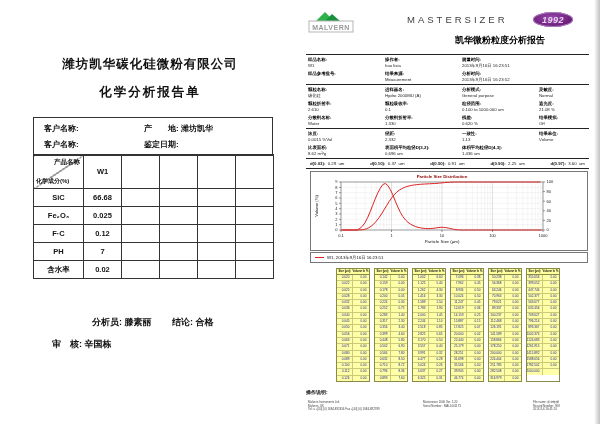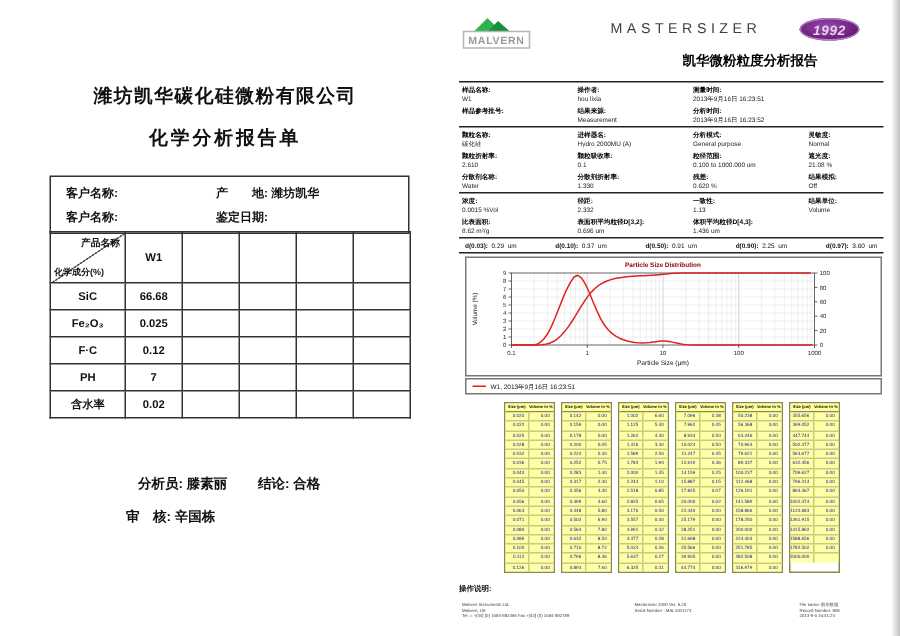--- a/index.html
+++ b/index.html
@@ -143,21 +143,21 @@
         <td></td>
             <td></td>
             <td></td>
             <td></td>
       </tr>
     </tbody>
       </table>
 
     <div class="lsign" style="left:52px;top:316px;margin-left:40px;">分析员: 滕素丽</div>
     <div class="lsign" style="left:172px;top:316px;">结论: 合格</div>
-    <div class="lsign" style="left:52px;top:338px;margin-left:32px;">审　核: 辛国栋</div>
+    <div class="lsign" style="left:52px;top:338px;">审　核: 辛国栋</div>
   </div>
 
   <div class="right-doc">
     <div class="rhead">
       <div class="mlogo">
         <svg width="46" height="24" viewBox="0 0 46 24">
           <polygon points="8,11 17,2 26,11" fill="#2eb24a"></polygon>
           <polygon points="17,11 24,4 32,11" fill="#17913a"></polygon>
           <rect x="1" y="11" width="44" height="11" fill="#ffffff" stroke="#b5b5b5" stroke-width="1"></rect>
           <text x="23" y="19.5" text-anchor="middle" font-size="7" font-weight="bold" letter-spacing="0.5" fill="#9a9a9a">MALVERN</text>

